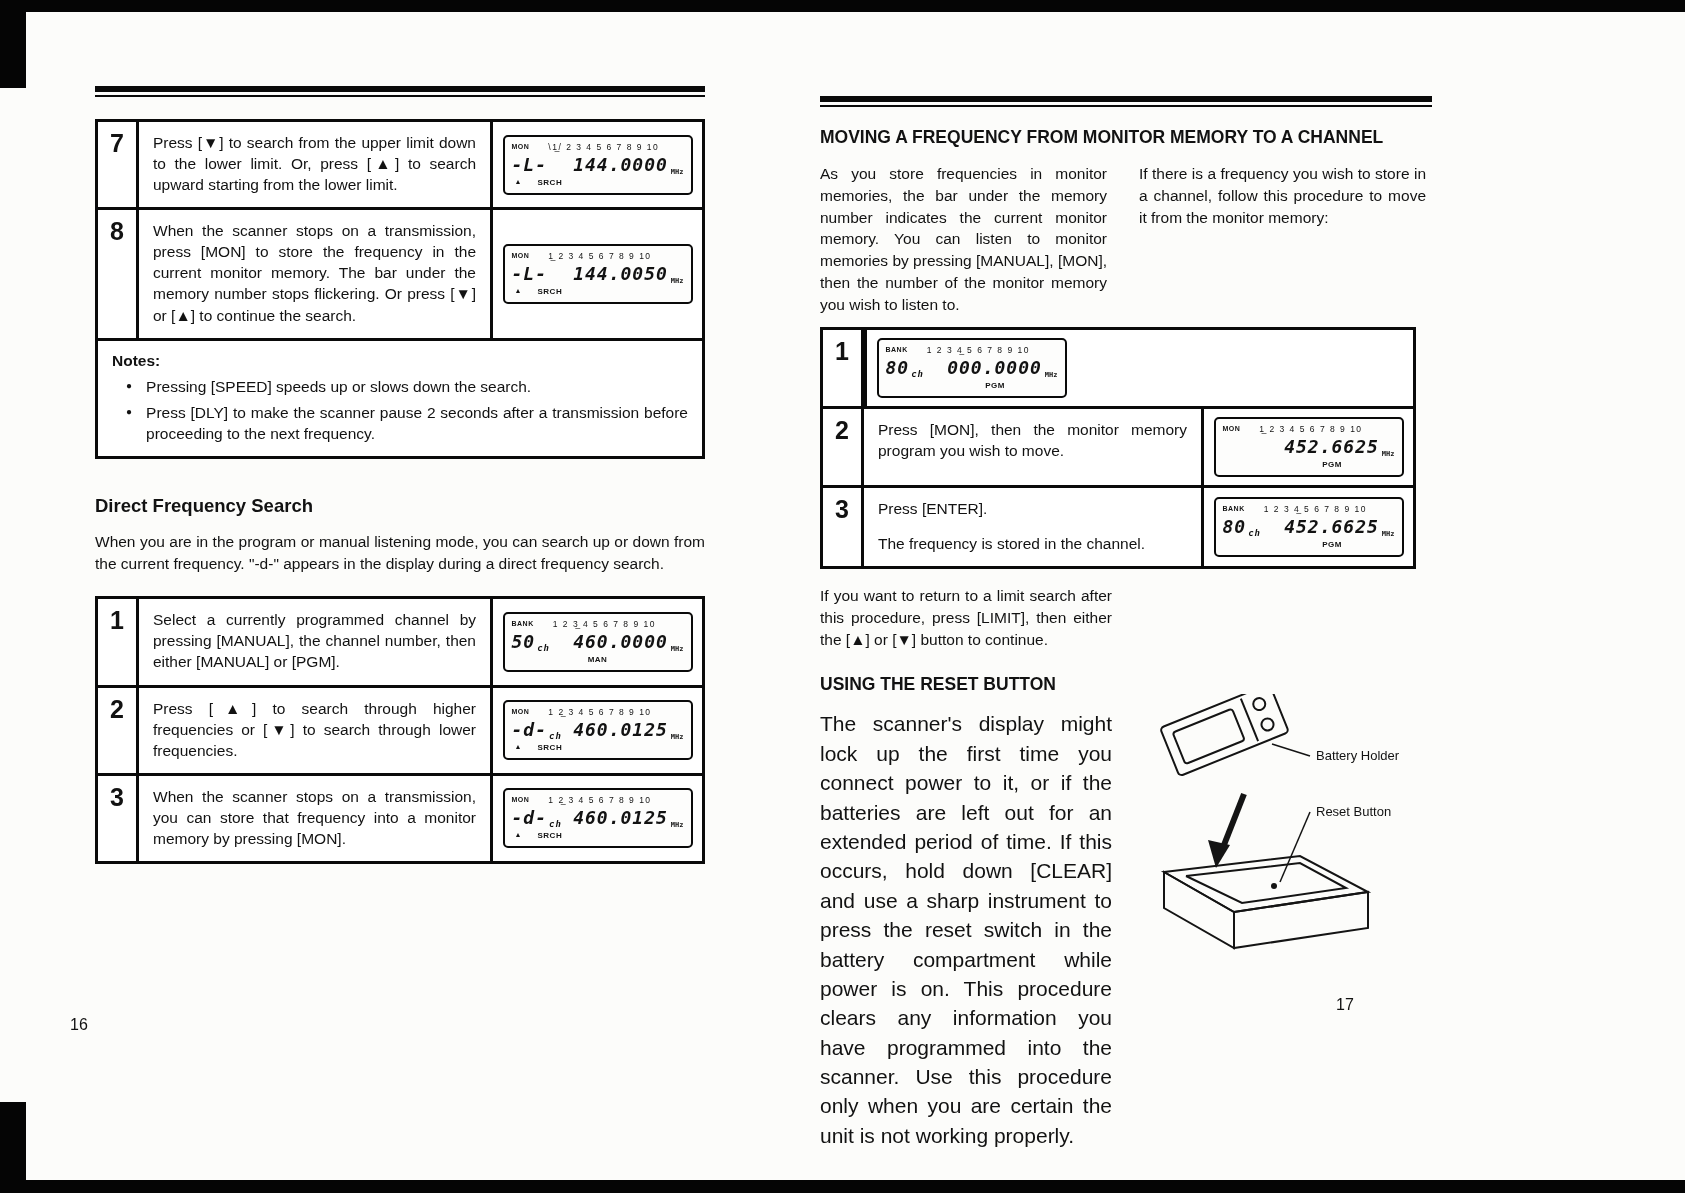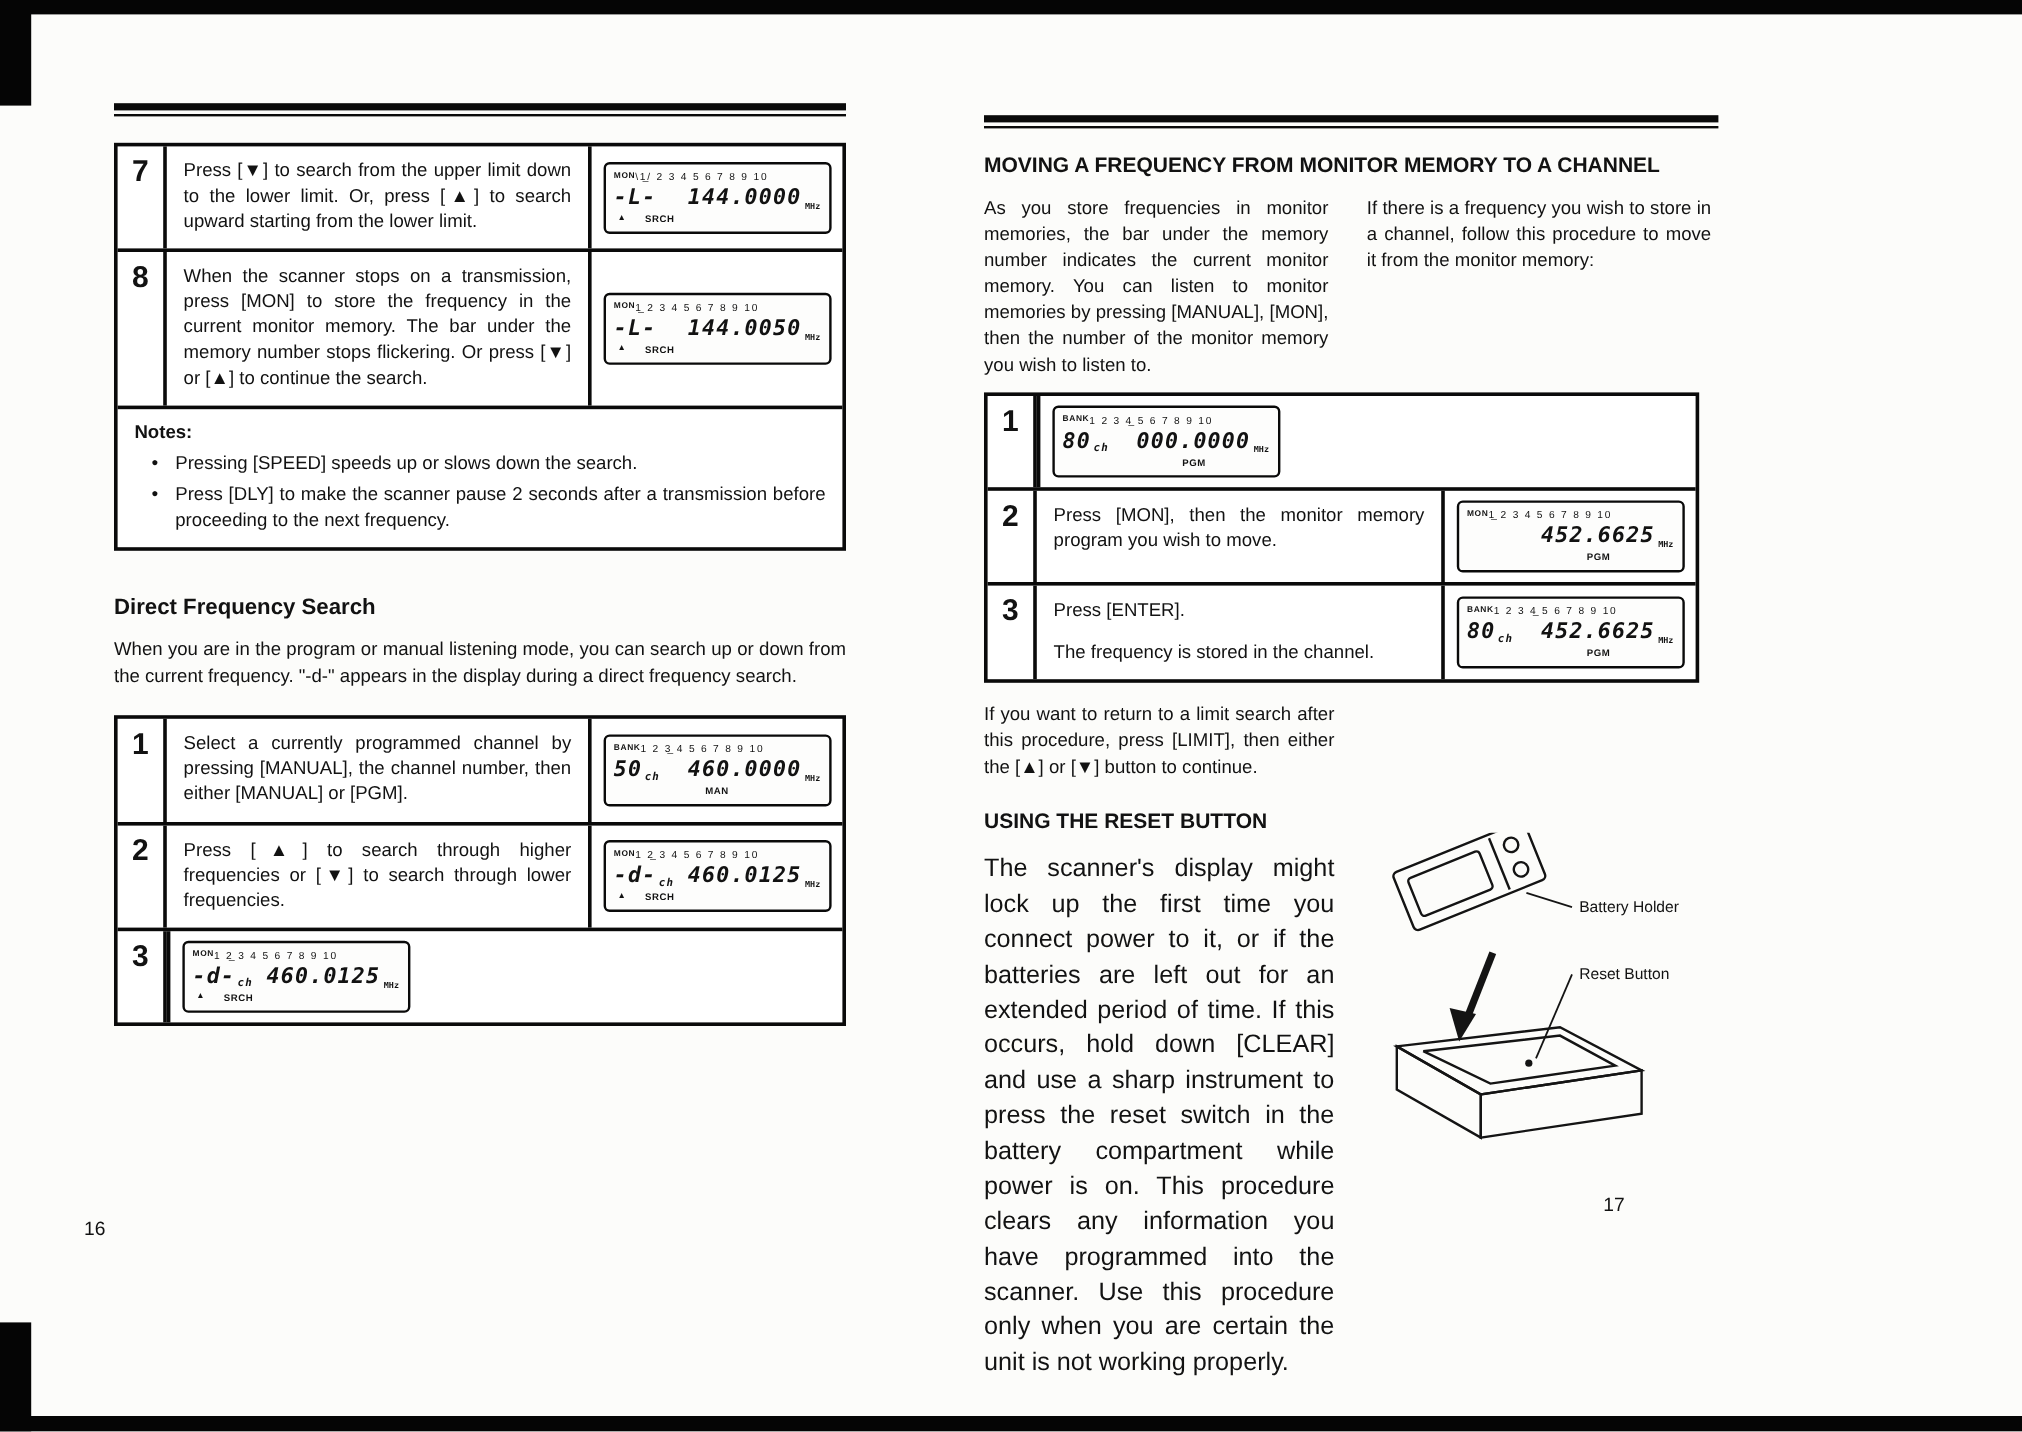--- a/index.html
+++ b/index.html
@@ -47,21 +47,21 @@
   .notes-title{font-weight:bold;margin-bottom:4px;}
   .note-item{display:flex;gap:14px;margin-top:5px;padding-left:14px;}
   .note-item .bullet{font-size:10px;line-height:2;flex:0 0 auto;}
   .note-item .note-text{flex:1;text-align:justify;}
 
   
   .lcd{
     width:190px;box-sizing:border-box;border:2px solid #0a0a0a;border-radius:5px;
     background:#fdfdfc;padding:5px 7px 4px;
   }
-  .lcd-top{display:flex;align-items:flex-start;gap:0;height:12px;}
+  .lcd-top{display:flex;align-items:flex-start;gap:19px;height:12px;}
   .lcd-badge{font-size:7px;font-weight:bold;letter-spacing:.5px;padding-top:1px;}
   .lcd-scale{font-size:8.5px;letter-spacing:1.5px;white-space:nowrap;}
   .lcd-main{
     display:flex;align-items:baseline;white-space:nowrap;
     font-family:"DejaVu Sans Mono", monospace;font-style:italic;font-weight:bold;
     font-size:18px;letter-spacing:1px;height:24px;
   }
   .lcd-pre{}
   .lcd-ch{font-size:9px;align-self:flex-end;padding-bottom:2px;margin-left:2px;}
   .lcd-freq{margin-left:auto;}
@@ -210,20 +210,21 @@
             <div class="lcd-bottom">
               <span class="lcd-arrow">▲</span>
               <span class="lcd-mode" data-mode="SRCH">SRCH</span>
             </div>
           </div>
         </div>
       </div>
 
       <div class="step-row">
         <div class="step-num">3</div>
+        <div class="step-text">When the scanner stops on a transmission, you can store that frequency into a monitor memory by pressing [MON].</div>
         <div class="step-lcd">
           <div class="lcd">
             <div class="lcd-top">
               <span class="lcd-badge">MON</span>
               <span class="lcd-scale">1 2̲ 3 4 5 6 7 8 9 10</span>
             </div>
             <div class="lcd-main">
               <span class="lcd-pre">-d-</span>
                 <span class="lcd-ch">ch</span>
               <span class="lcd-freq">460.0125</span>

